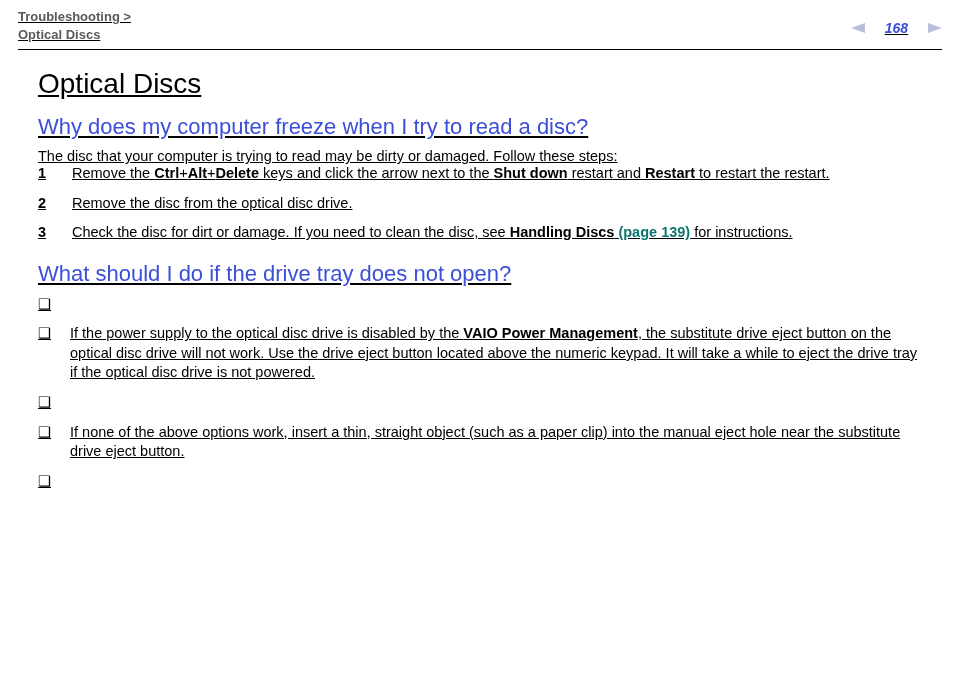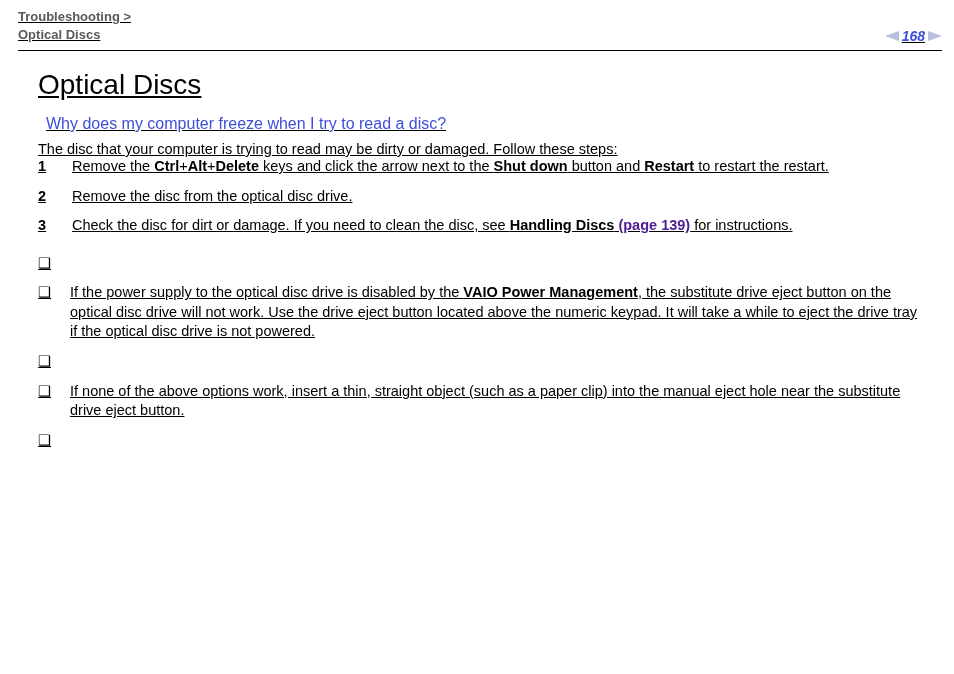--- a/index.html
+++ b/index.html
@@ -24,22 +24,22 @@
   }
   .crumb {
     font-size: 13px;
     font-weight: bold;
     color: #5a5a5a;
     line-height: 1.35;
   }
   .pagenum-wrap {
     display: flex;
     align-items: center;
-    gap: 3px;
-    margin-top: 20px;
+    gap: 20px;
+    margin-top: 12px;
   }
   .pagenum {
     font-size: 14px;
     font-weight: bold;
     font-style: italic;
     color: #3b4fd8;
   }
   .tri-left, .tri-right {
     width: 0; height: 0;
     border-top: 5px solid transparent;
@@ -55,24 +55,24 @@
   .content {
     padding: 0 20px;
   }
   h1 {
     font-size: 28px;
     font-weight: normal;
     margin: 0 0 14px 0;
     color: #000;
   }
   h2 {
-    font-size: 16px;
+    font-size: 22px;
     font-weight: normal;
     color: #3b4fd8;
-    margin: 0 0 8px 8px;
+    margin: 0 0 8px 0;
   }
   p.lead {
     font-size: 14.5px;
     margin: 0 0 0 0;
   }
   .numlist {
     margin: 0 0 18px 0;
   }
   .numrow {
     display: flex;
@@ -92,21 +92,21 @@
     display: flex;
     gap: 18px;
     font-size: 14.5px;
     margin-bottom: 10px;
     line-height: 1.35;
   }
   .bulrow .b {
     min-width: 14px;
   }
   .link-blue {
-    color: #4c1d95;
+    color: #0f766e;
     font-weight: bold;
   }
   b { font-weight: bold; }
 </style>
 </head>
 <body>
 
 <div class="page">
   <div class="header">
     <div class="crumb">
@@ -124,35 +124,36 @@
   <div class="content">
     <h1>Optical Discs</h1>
 
     <h2>Why does my computer freeze when I try to read a disc?</h2>
     <p class="lead">The disc that your computer is trying to read may be dirty or damaged. Follow these steps:</p>
 
     <div class="numlist">
       <div class="numrow">
         <span class="n">1</span>
         <span>
-          <span>Remove the </span><b>Ctrl</b><span>+</span><b>Alt</b><span>+</span><b>Delete</b><span> keys and click the arrow next to the </span><b>Shut down</b><span> button and </span><b>Restart</b><span> to restart the restart.</span>
+          <span>Remove the </span><b>Ctrl</b><span>+</span><b>Alt</b><span>+</span><b>Delete</b><span> keys and click the arrow next to the </span><b>Shut down</b><span> restart and </span><b>Restart</b><span> to restart the restart.</span>
         </span>
       </div>
       <div class="numrow">
         <span class="n">2</span>
         <span>Remove the disc from the optical disc drive.</span>
       </div>
       <div class="numrow">
         <span class="n">3</span>
         <span>
           <span>Check the disc for dirt or damage. If you need to clean the disc, see </span><b>Handling Discs</b><span class="link-blue"> (page 139)</span><span> for instructions.</span>
         </span>
       </div>
     </div>
 
+    <h2>What should I do if the drive tray does not open?</h2>
 
     <div class="bullist">
       <div class="bulrow">
         <span class="b">❑</span>
       </div>
       <div class="bulrow">
         <span class="b">❑</span>
         <span>
           <span>If the power supply to the optical disc drive is disabled by the </span><b>VAIO Power Management</b><span>, the substitute drive eject button on the optical disc drive will not work. Use the drive eject button located above the numeric keypad. It will take a while to eject the drive tray if the optical disc drive is not powered.</span>
         </span>

